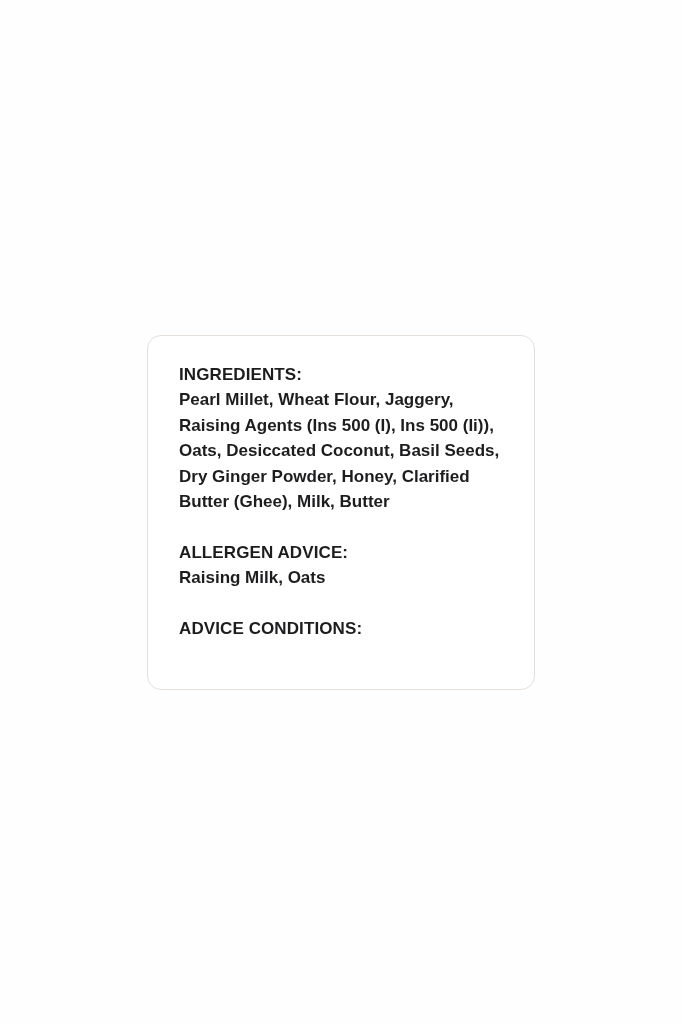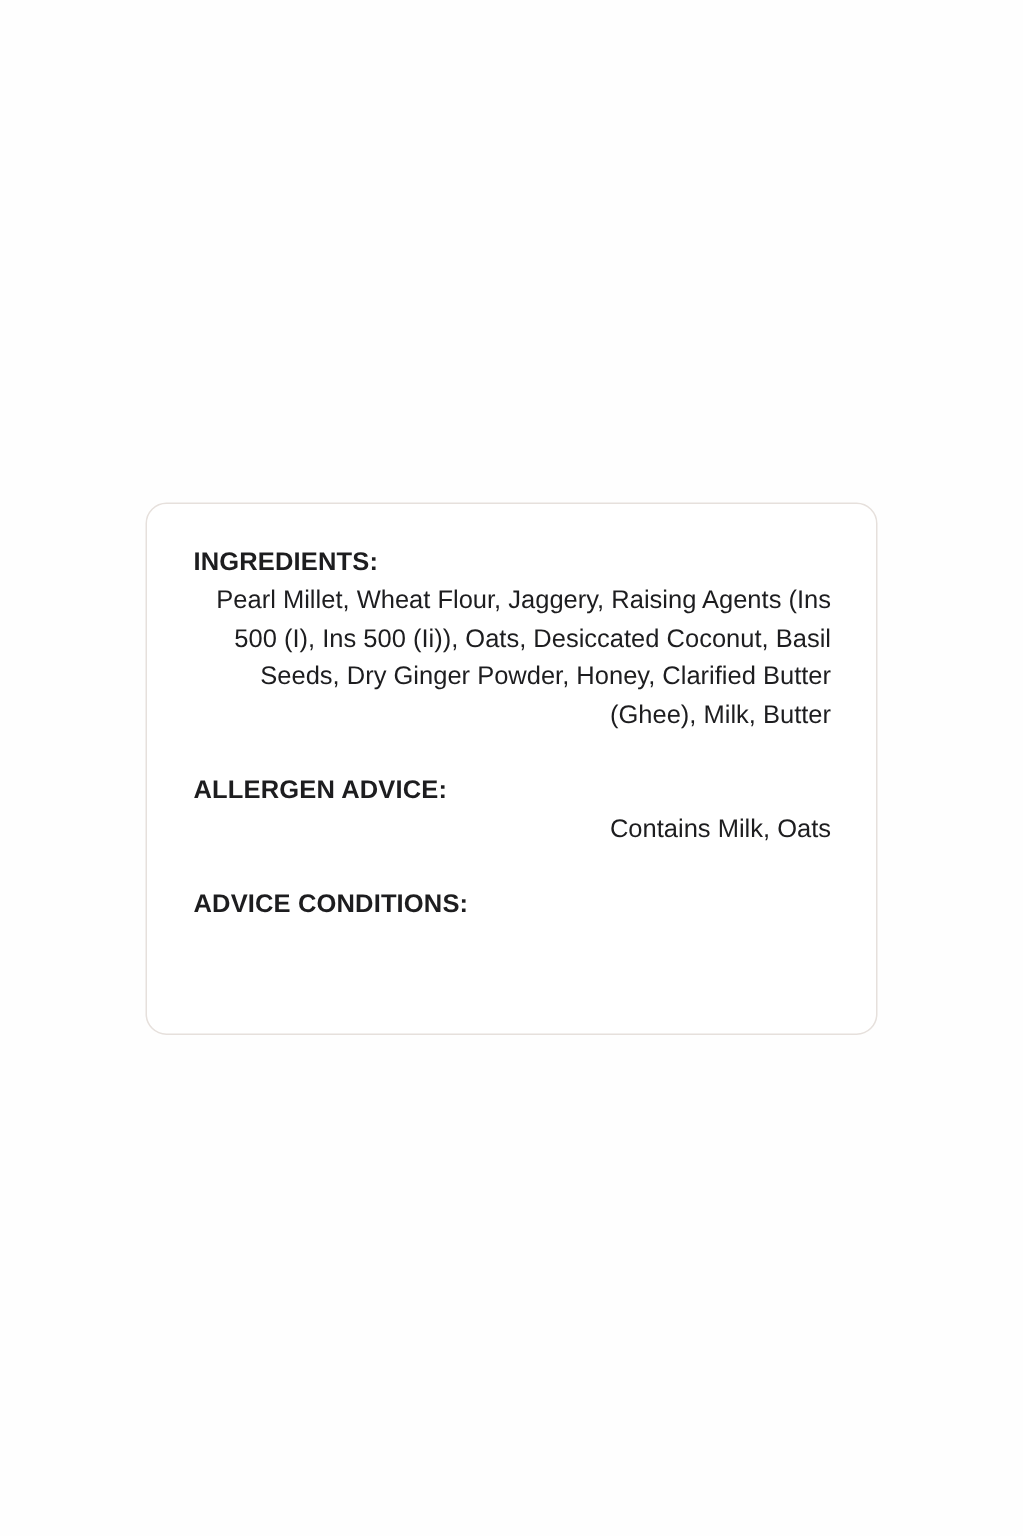--- a/index.html
+++ b/index.html
@@ -11,21 +11,21 @@
     height: 1024px;
     background: #fefefe;
     display: flex;
     align-items: center;
     justify-content: center;
     font-family: "Liberation Sans", "DejaVu Sans", sans-serif;
     color: #1d1d1f;
   }
   .card {
     box-sizing: border-box;
-    width: 488px;
+    width: 388px;
     min-height: 355px;
     background: #ffffff;
     border: 1px solid #e6e0dc;
     border-radius: 14px;
     padding: 26px 30px 28px 31px;
   }
   .section {
     margin: 0 0 25px 0;
   }
   .section:last-child {
@@ -35,36 +35,35 @@
     margin: 0;
     font-size: 17px;
     line-height: 25.5px;
     font-weight: 700;
     letter-spacing: 0.1px;
   }
   .section-body {
     margin: 0;
     font-size: 17px;
     line-height: 25.5px;
-    font-weight: 400;
-    text-align: right;
+    font-weight: 700;
   }
 </style>
 </head>
 <body>
 
 <div class="card">
 
   <div class="section">
     <h2 class="section-heading">INGREDIENTS:</h2>
     <p class="section-body">Pearl Millet, Wheat Flour, Jaggery, Raising Agents (Ins 500 (I), Ins 500 (Ii)), Oats, Desiccated Coconut, Basil Seeds, Dry Ginger Powder, Honey, Clarified Butter (Ghee), Milk, Butter</p>
   </div>
 
   <div class="section">
     <h2 class="section-heading">ALLERGEN ADVICE:</h2>
-    <p class="section-body">Contains Milk, Oats</p>
+    <p class="section-body">Raising Milk, Oats</p>
   </div>
 
   <div class="section">
     <h2 class="section-heading">ADVICE CONDITIONS:</h2>
   </div>
 
 </div>
 
 </body></html>

